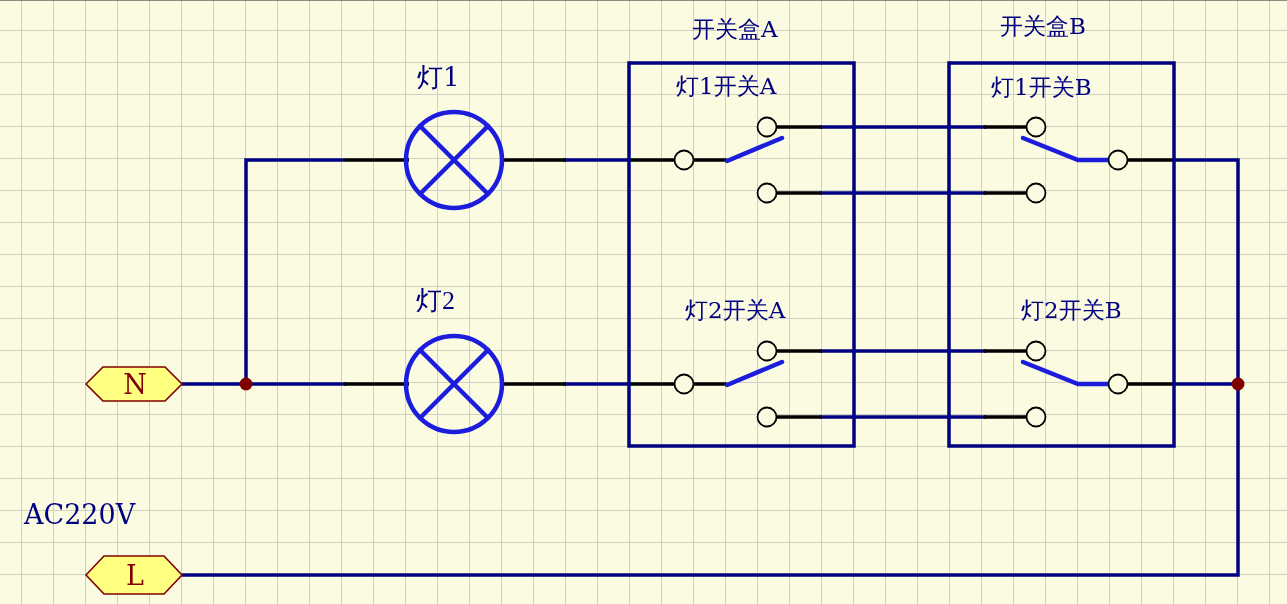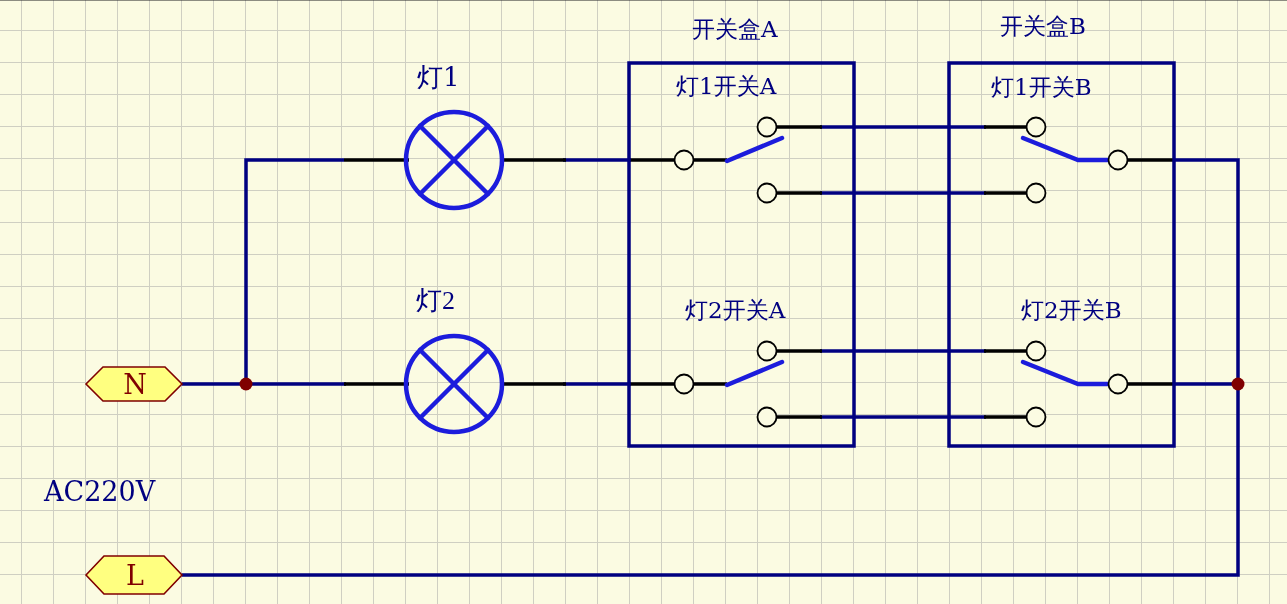--- a/index.html
+++ b/index.html
@@ -117,14 +117,14 @@
   </svg>
 
   <div class="lbl" style="left:692px;top:17px;">开关盒A</div>
   <div class="lbl" style="left:980px;top:14px;margin-left:20px;">开关盒B</div>
   <div class="lbl lbl-big" style="left:417px;top:63px;">灯1</div>
   <div class="lbl lbl-big" style="left:416px;top:287px;font-family:Liberation Serif, serif;">灯2</div>
   <div class="lbl" style="left:676px;top:74px;">灯1开关A</div>
   <div class="lbl" style="left:991px;top:75px;text-align:right;">灯1开关B</div>
   <div class="lbl" style="left:685px;top:298px;">灯2开关A</div>
   <div class="lbl" style="left:1021px;top:298px;">灯2开关B</div>
-  <div class="lbl lbl-ac" style="left:24px;top:477px;margin-left:20px;">AC220V</div>
+  <div class="lbl lbl-ac" style="left:24px;top:500px;">AC220V</div>
 </div>
 
 </body></html>

